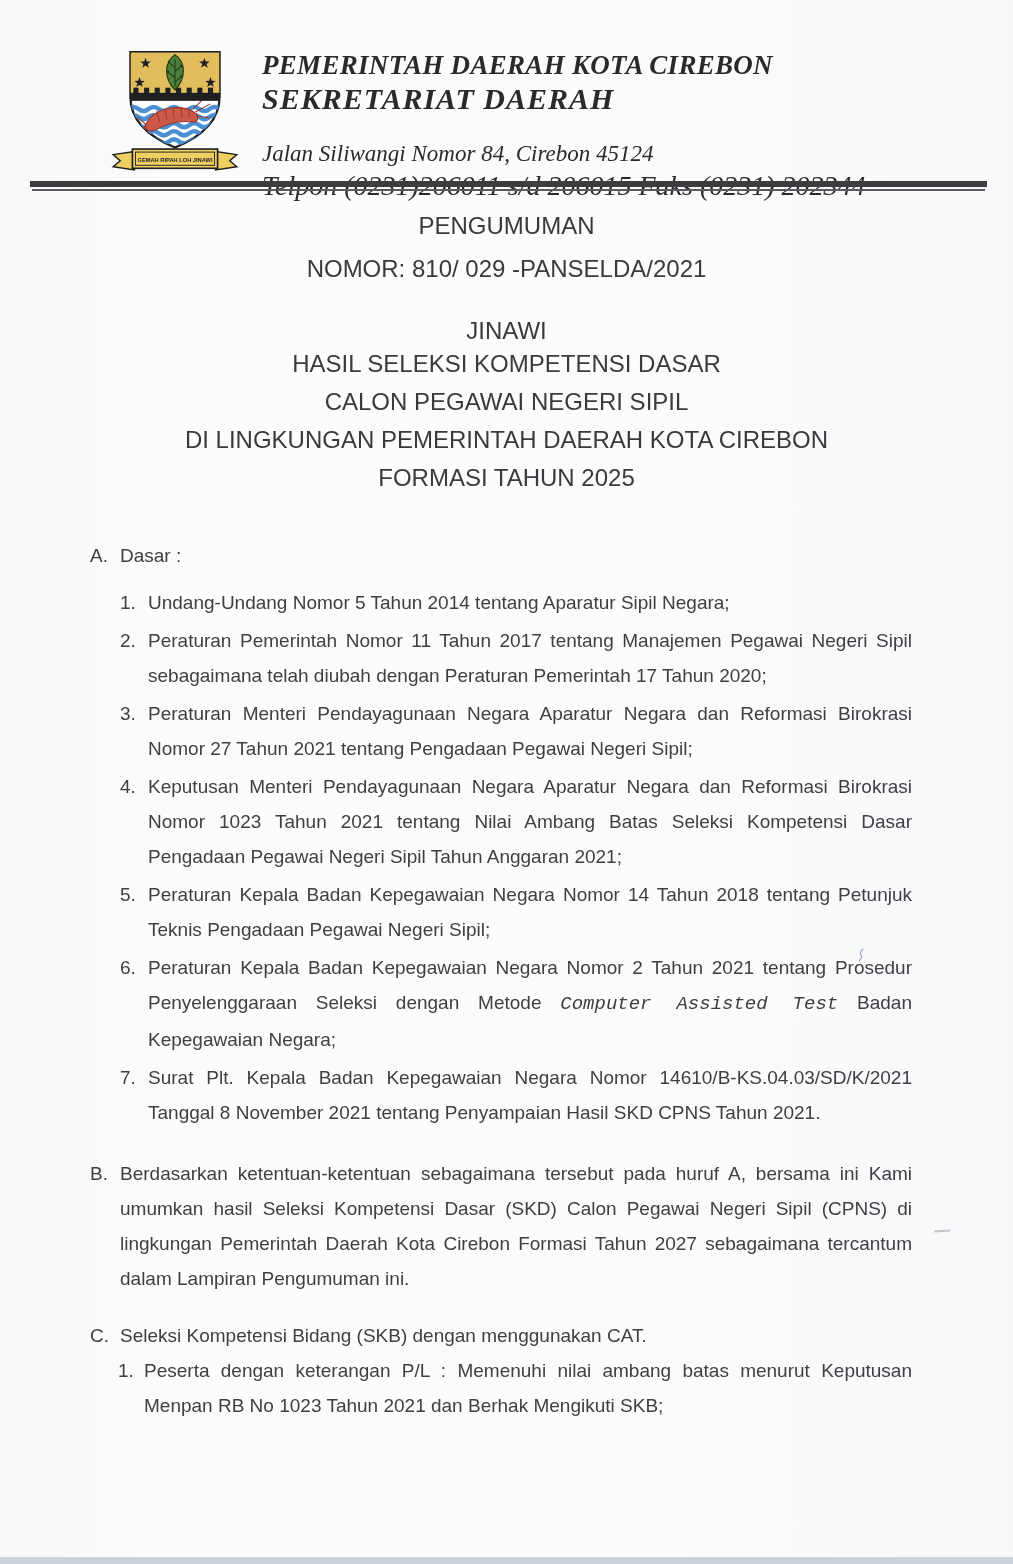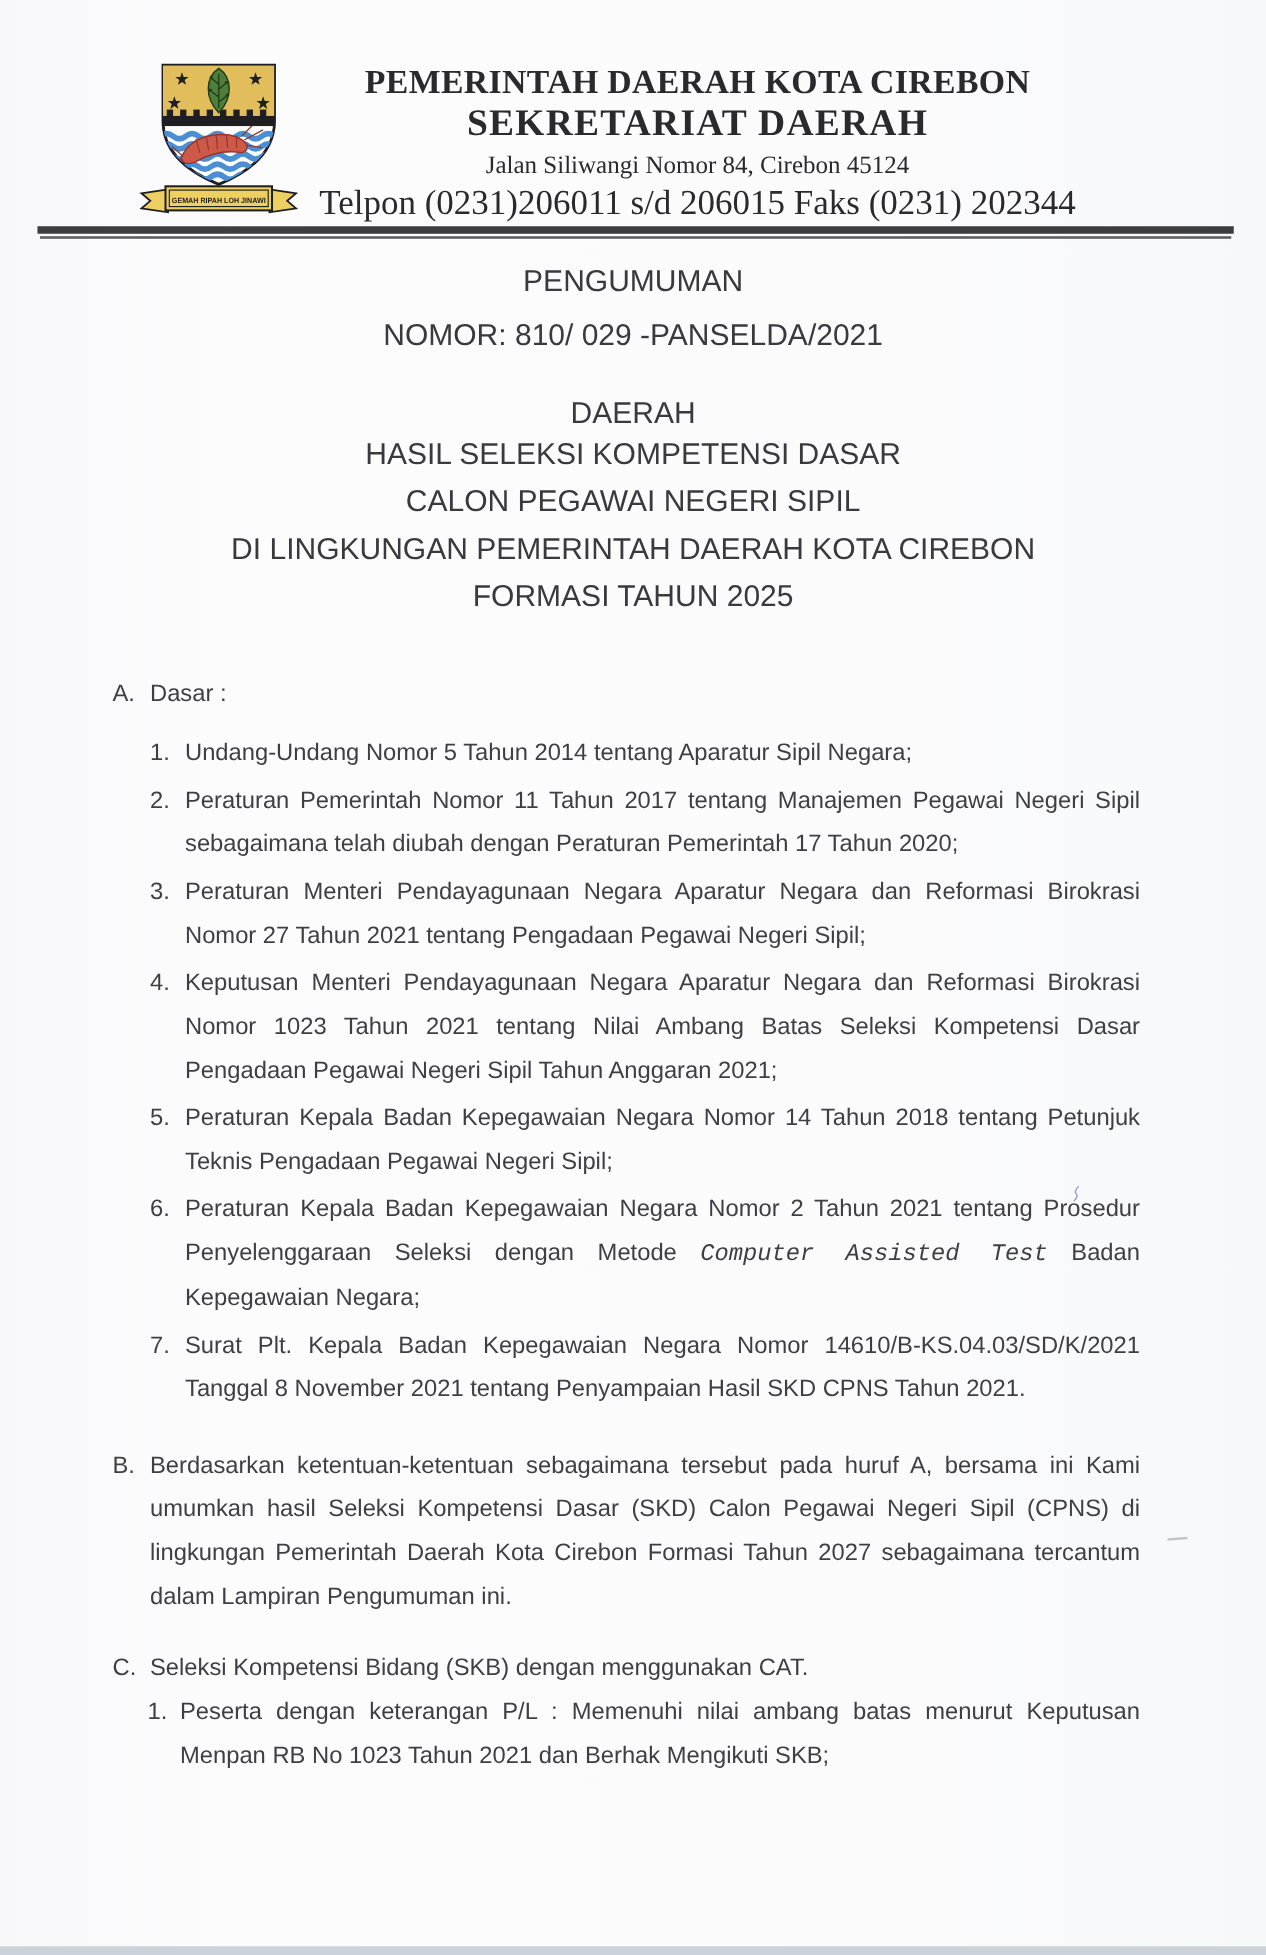--- a/index.html
+++ b/index.html
@@ -10,25 +10,25 @@
       linear-gradient(90deg,#f8f8fa 0,#fcfcfd 18%,#fbfbfc 70%,#f7f8fa 100%),
       repeating-linear-gradient(90deg, rgba(40,50,90,0.015) 0 2px, rgba(0,0,0,0) 2px 9px);
     overflow:hidden;
     font-family:"Liberation Sans", sans-serif;
     color:#414145;
   }
   .page::after{ content:""; position:absolute; left:0; right:0; bottom:0; height:7px; background:#ccd2da; }
 
   
   .logo { position:absolute; left:104px; top:44px; width:142px; height:134px; }
-  .lh-text { position:absolute; left:248px; top:50px; width:620px; text-align:center;
-             font-family:"Liberation Serif", serif; color:#2a2a2d; }
+  .lh-text { position:absolute; left:262px; top:50px; width:620px; text-align:left;
+             font-family:"Liberation Serif", serif; color:#2a2a2d;font-style:italic; }
   .lh1 { font-size:27px; font-weight:bold; letter-spacing:0.3px; }
   .lh2 { font-size:30px; font-weight:bold; letter-spacing:1px; margin-top:1px; }
-  .lh3 { font-size:20px; margin-top:5px; }
+  .lh3 { font-size:23px; margin-top:25px; }
   .lh4 { font-size:28px; margin-top:3px; }
   .rule { position:absolute; left:30px; right:26px; top:181px; height:6px; background:#3d3d40; }
   .rule::after { content:""; position:absolute; left:2px; right:2px; top:8px; height:2px; background:#5a5a5f; }
 
   
   .title-block { position:absolute; top:212px; left:0; width:100%; text-align:center;
                  font-size:24px; color:#3a3a3e; }
   .t-num { margin-top:15px; }
   .t-tentang { margin-top:34px; }
   .t-subject { line-height:38px; }
@@ -129,21 +129,21 @@
       <div class="lh2">SEKRETARIAT DAERAH</div>
       <div class="lh3">Jalan Siliwangi Nomor 84, Cirebon 45124</div>
       <div class="lh4">Telpon (0231)206011 s/d 206015 Faks (0231) 202344</div>
     </div>
     <div class="rule"></div>
   </div>
 
   <div class="title-block">
     <div class="t-doc">PENGUMUMAN</div>
     <div class="t-num">NOMOR: 810/ 029 -PANSELDA/2021</div>
-    <div class="t-tentang">DAERAH</div>
+    <div class="t-tentang">JINAWI</div>
     <div class="t-subject">
       <div>HASIL SELEKSI KOMPETENSI DASAR</div>
       <div>CALON PEGAWAI NEGERI SIPIL</div>
       <div>DI LINGKUNGAN PEMERINTAH DAERAH KOTA CIREBON</div>
       <div>FORMASI TAHUN 2025</div>
     </div>
   </div>
 
   <div class="content">
 

